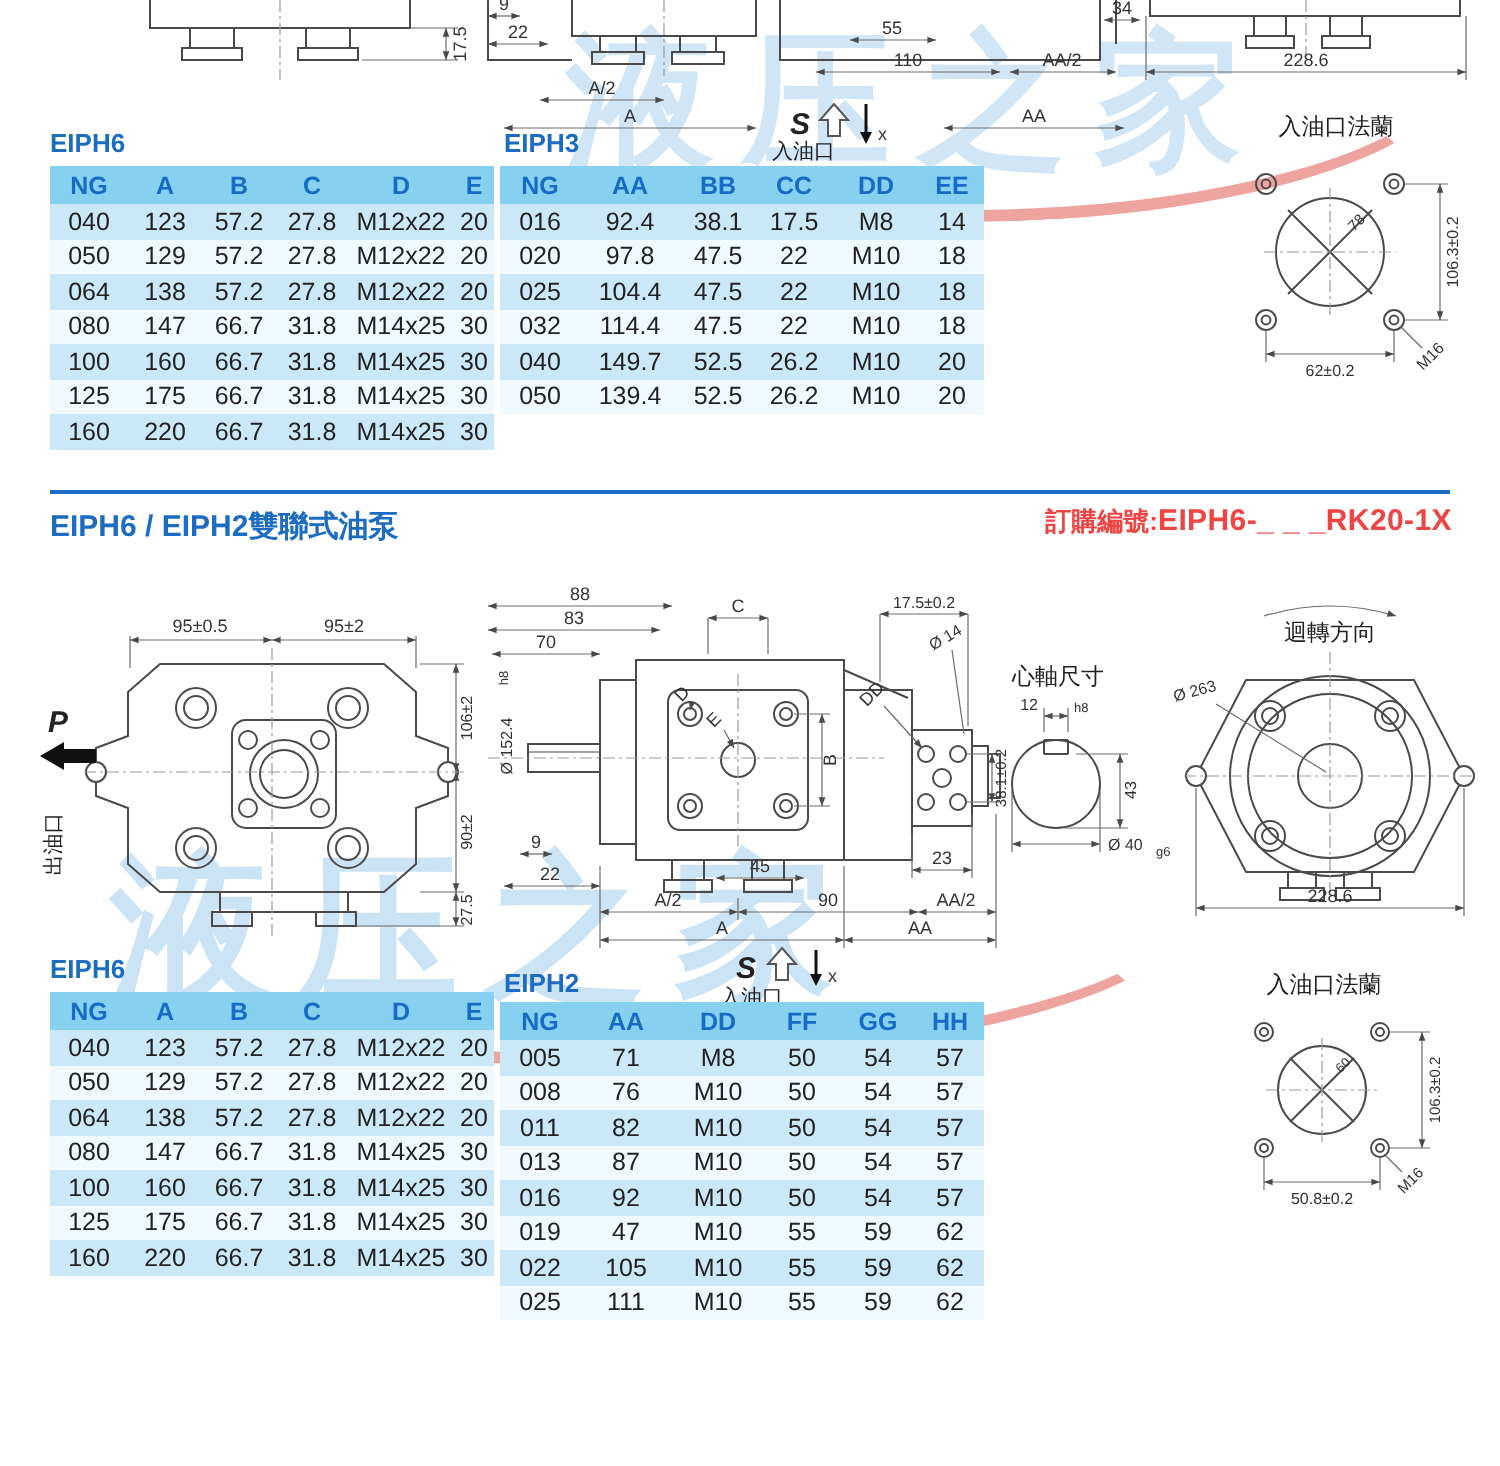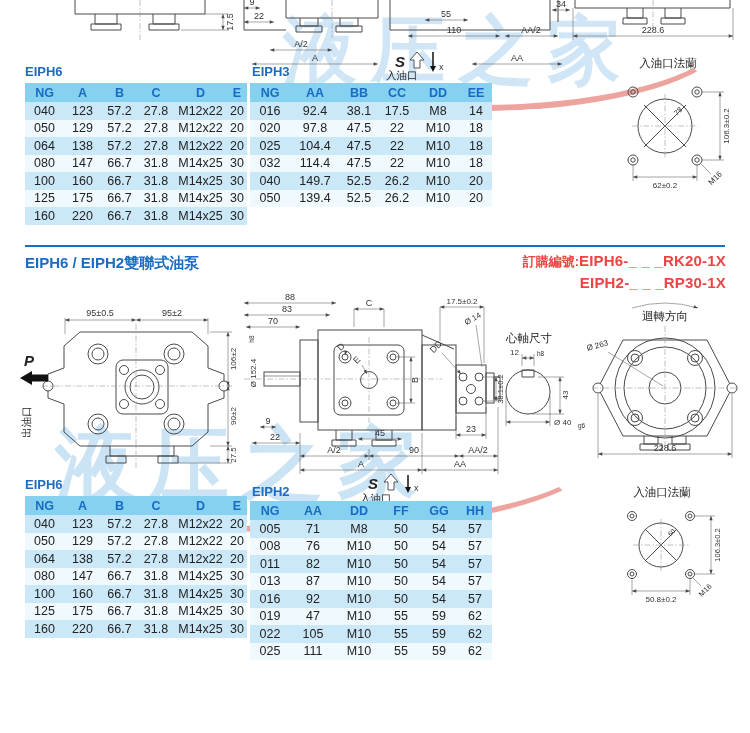--- a/index.html
+++ b/index.html
@@ -307,21 +307,20 @@
             <td>20</td>
           </tr>
         </tbody>
       </table>
     </div>
 
   <div class="divider"></div>
   <div class="section-title">EIPH6 / EIPH2雙聯式油泵</div>
   <div class="order">
     <div><span class="lbl">訂購編號:</span><span class="code">EIPH6-_ _ _RK20-1X</span></div>
-    <div class="code">EIPH2-_ _ _RP30-1X</div>
   </div>
 
   <svg class="abs" style="left:18px;top:298px;z-index:1" width="225" height="182" viewBox="0 0 225 182">
     <g class="ln">
       <polygon points="62,34 174,34 190,48 190,70 206,76 206,100 190,106 190,134 174,148 62,148 46,134 46,106 30,100 30,76 46,70 46,48"></polygon>
       <circle cx="30" cy="88" r="5" fill="#fff"></circle>
       <circle cx="206" cy="88" r="5" fill="#fff"></circle>
       <circle cx="80" cy="56" r="10"></circle>
         <circle cx="80" cy="56" r="6"></circle>
       <circle cx="156" cy="56" r="10"></circle>

